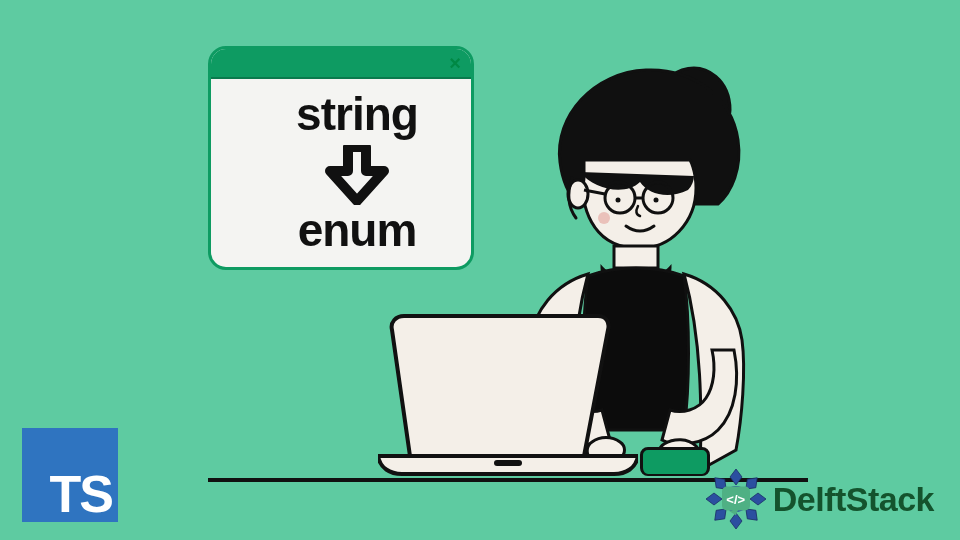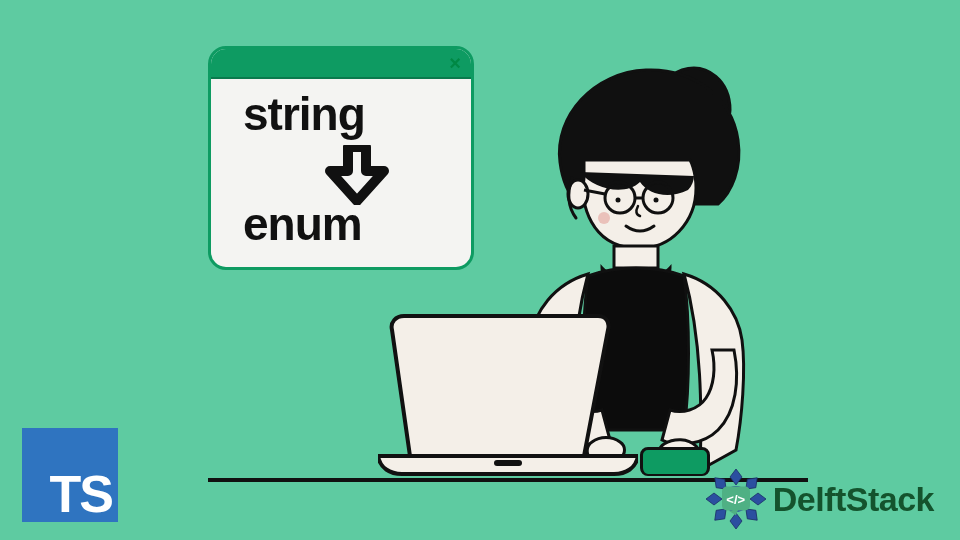--- a/index.html
+++ b/index.html
@@ -2,23 +2,23 @@
 <html><head>
 <meta charset="utf-8">
 <style>
 body { margin:0; padding:0; width:960px; height:540px; overflow:hidden; background:#5ecba1; position:relative; font-family:Arial,Helvetica,sans-serif; }
 .canvas { position:relative; width:960px; height:540px; }
 
 
 .dlg { position:absolute; left:208px; top:46px; width:260px; height:218px; background:#f4f4f2; border:3px solid #0e9b62; border-radius:18px; overflow:hidden; }
 .dlg-titlebar { height:28px; background:#0e9b62; position:relative; border-bottom:2px solid #0a7a4d; }
 .dlg-close { position:absolute; right:10px; top:50%; transform:translateY(-50%); font-size:20px; font-weight:700; color:#084; line-height:1; }
-.dlg-body { position:relative; height:calc(100% - 30px); text-align:left;margin-left:32px; }
+.dlg-body { position:relative; height:calc(100% - 30px); text-align:center;margin-left:32px; }
 .word-top { position:absolute; left:0; right:0; top:8px; font-size:46px; font-weight:800; color:#111; letter-spacing:-1px; }
-.word-bot { position:absolute; left:0; right:0; bottom:16px; font-size:46px; font-weight:800; color:#111; letter-spacing:-1px; }
+.word-bot { position:absolute; left:0; right:0; bottom:10px; font-size:46px; font-weight:800; color:#111; letter-spacing:-1px; }
 .arrow-wrap { position:absolute; left:0; right:0; top:66px; text-align:center; }
 
 
 .tsbadge { position:absolute; left:22px; bottom:18px; width:96px; height:94px; background:#2f74c0; color:#fff; }
 .tsbadge span { position:absolute; right:6px; bottom:-2px; font-size:52px; font-weight:800; letter-spacing:-2px;text-align:right; }
 
 
 .delft { position:absolute; right:26px; bottom:10px; display:flex; align-items:center; gap:6px; }
 .delft-txt { font-size:34px; font-weight:700; color:#14532d; letter-spacing:-0.5px; }
 .delft-ico { position:relative; width:62px; height:62px; }

